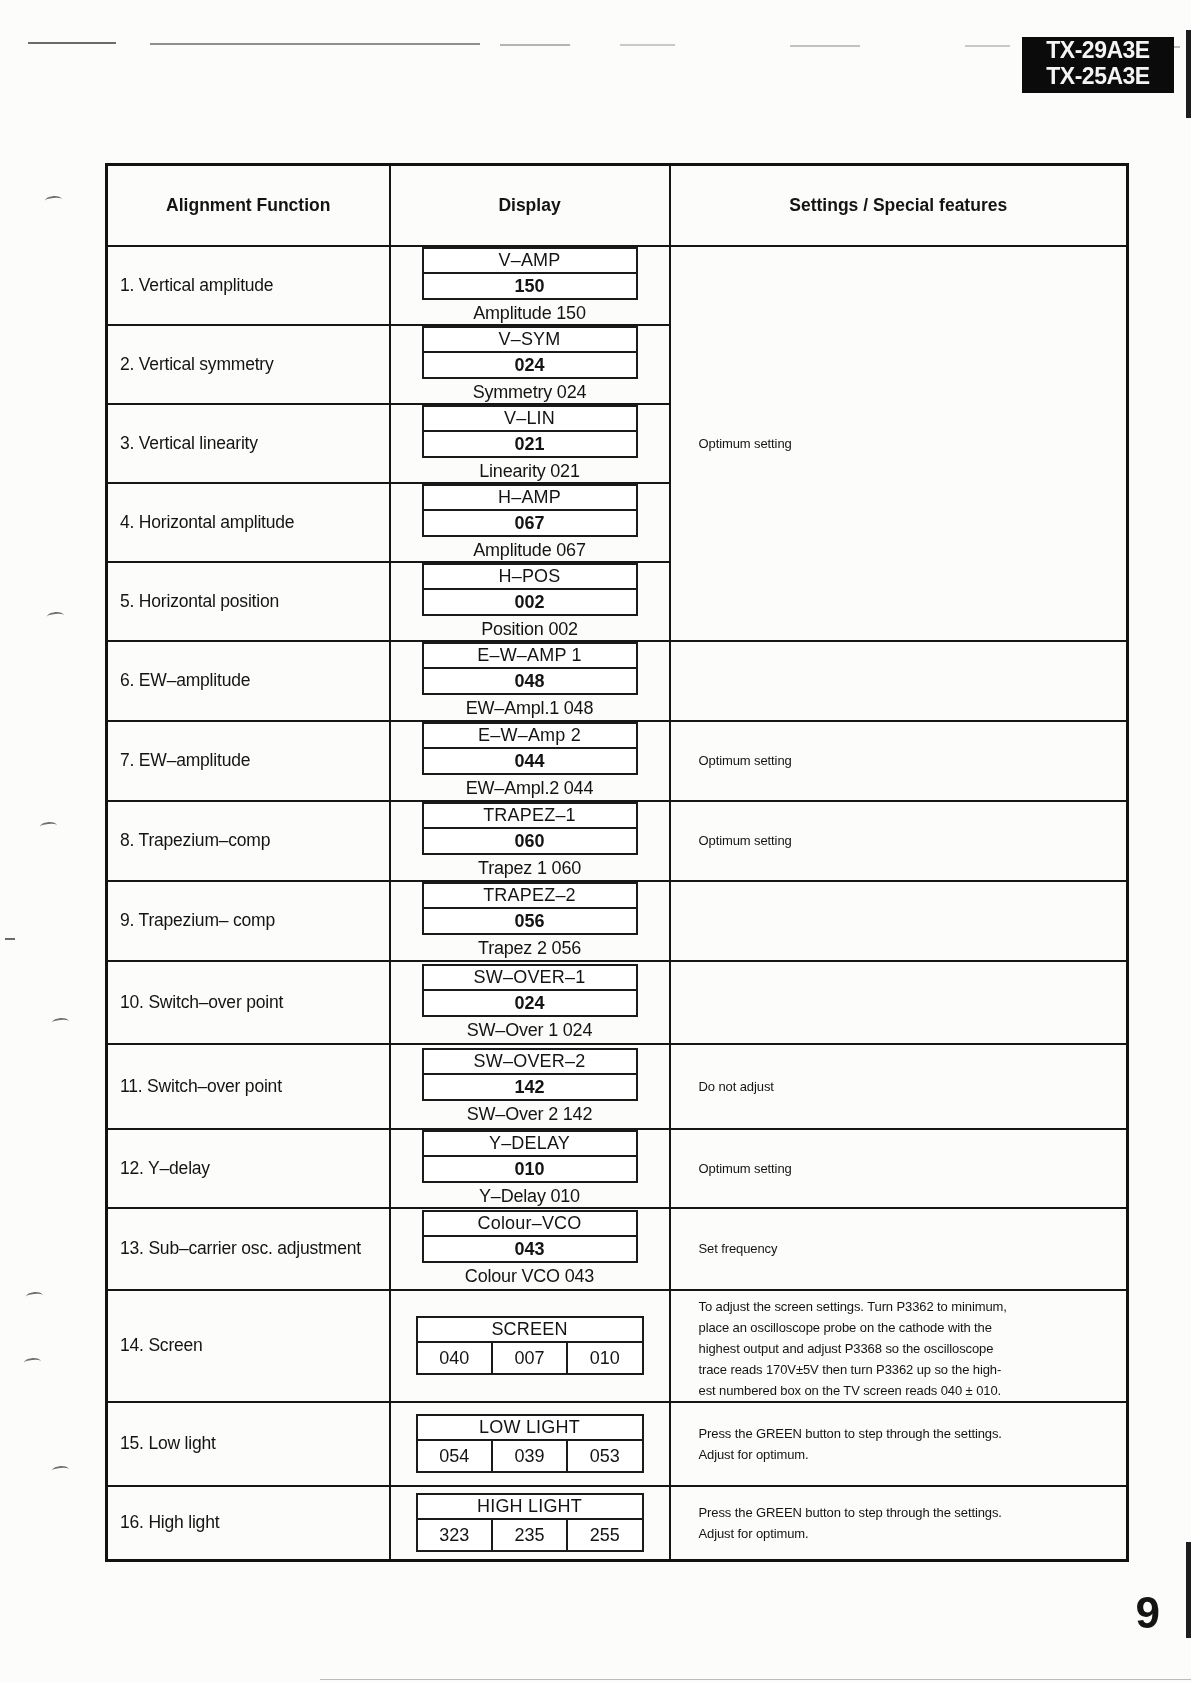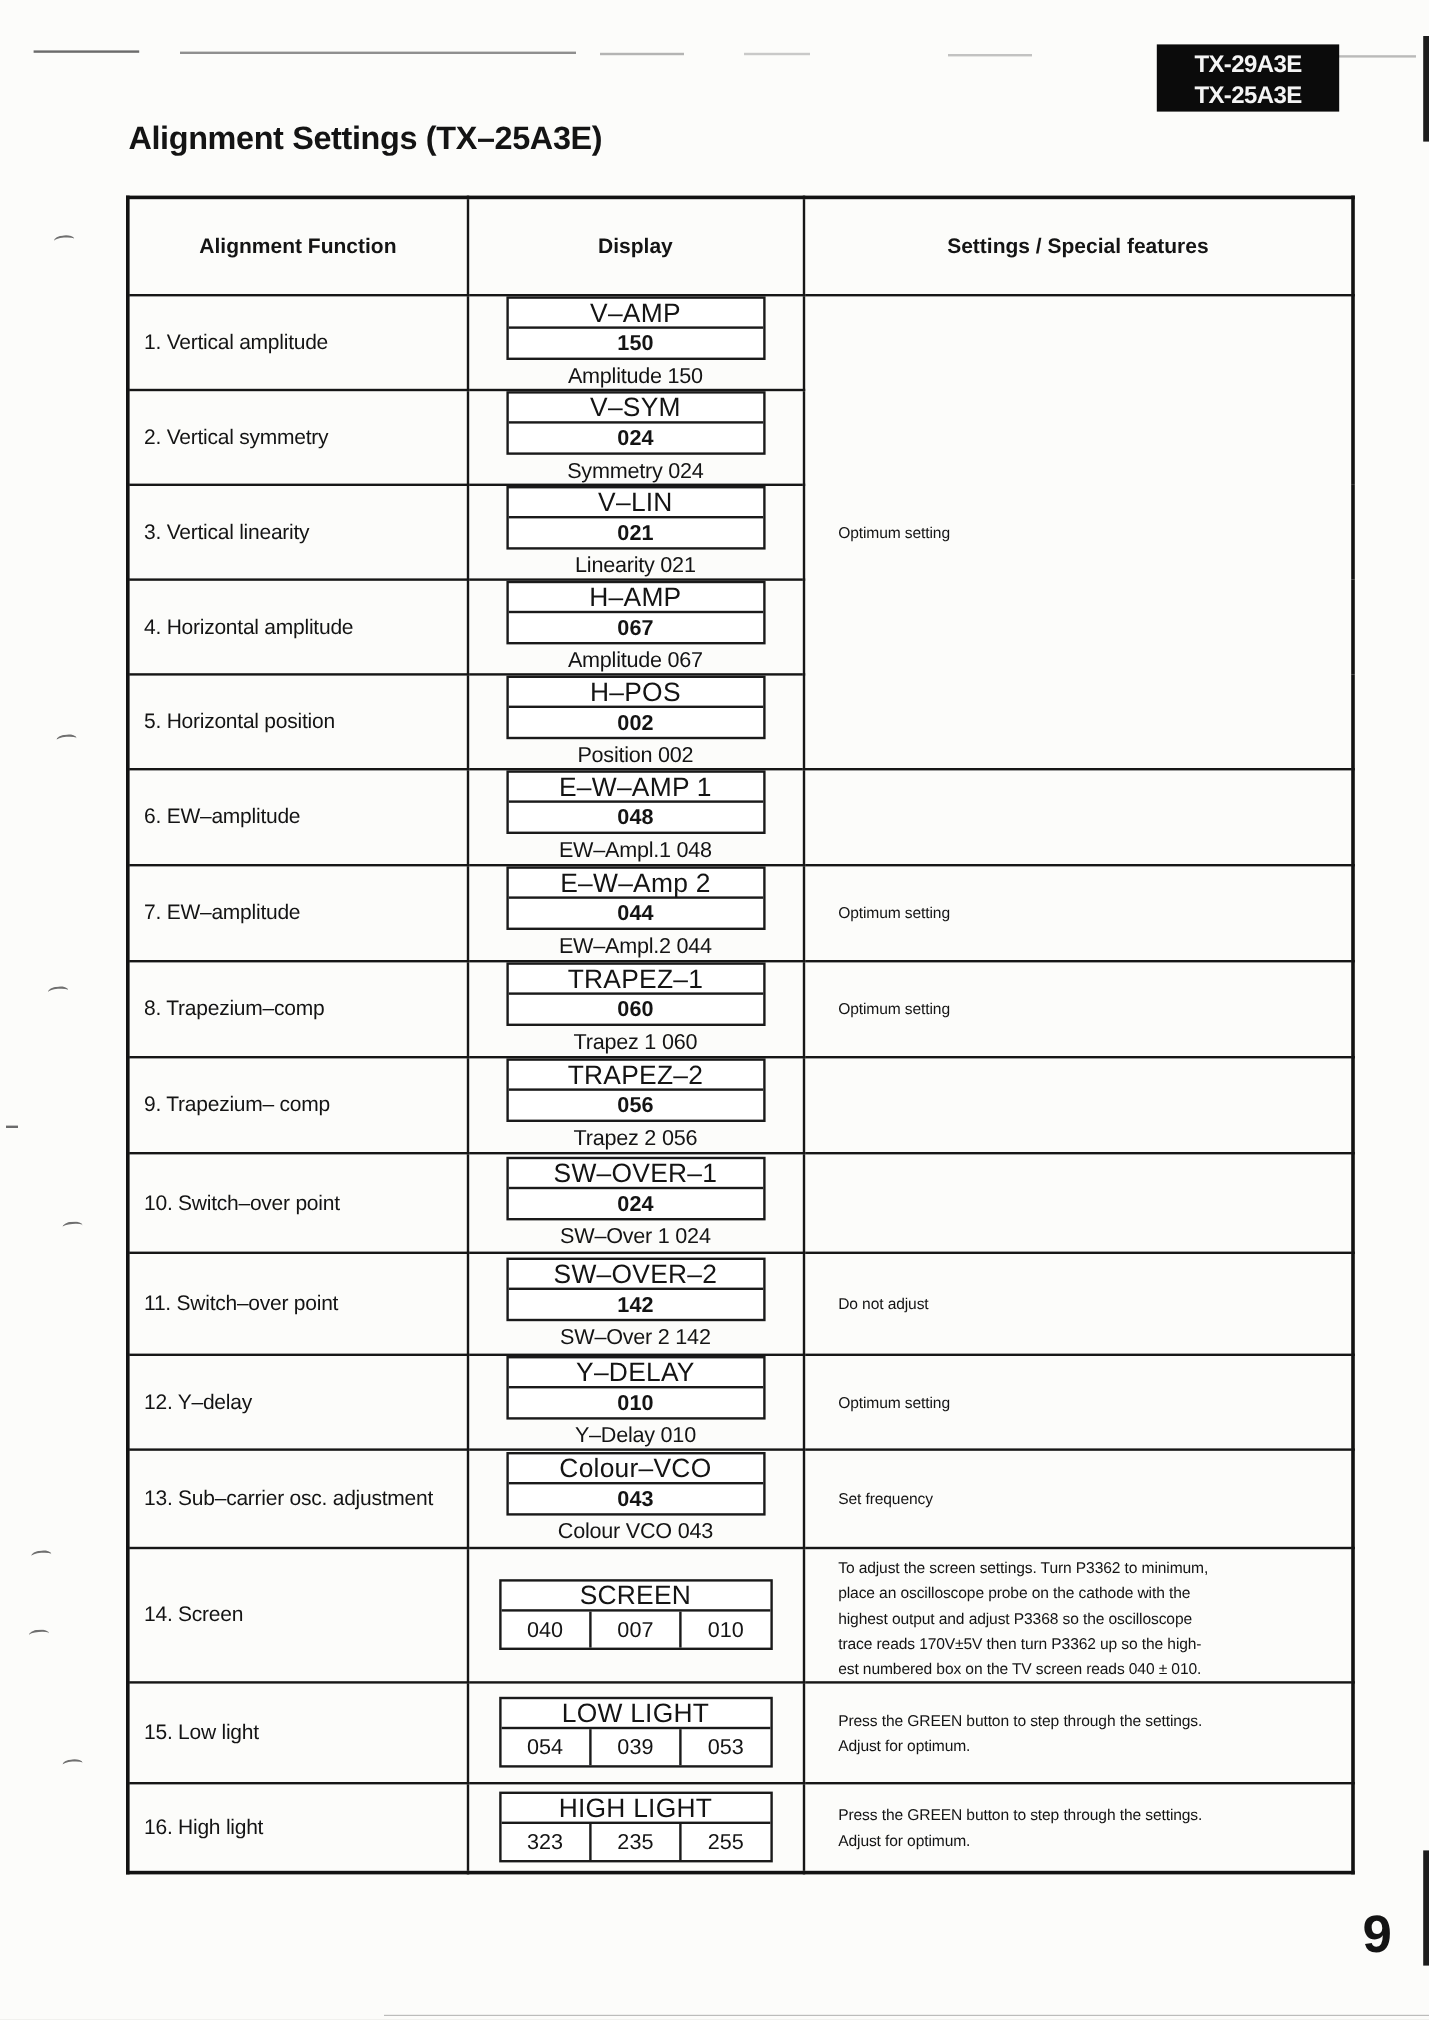--- a/index.html
+++ b/index.html
@@ -8,24 +8,24 @@
     width:1191px;height:1683px;
     margin:0 auto;
     background:#fcfcfa;
     font-family:"Liberation Sans","DejaVu Sans",sans-serif;
     color:#141414;
     overflow:hidden;
   }
 
   
   .model-badge{
-    position:absolute;left:964px;top:37px;width:152px;height:56px;
+    position:absolute;left:1022px;top:37px;width:152px;height:56px;
     background:#0b0b0b;color:#f4f4f4;
-    display:flex;flex-direction:column;justify-content:flex-end;align-items:center;
-    font-weight:bold;font-size:20px;line-height:26px;letter-spacing:-0.5px;
+    display:flex;flex-direction:column;justify-content:flex-start;align-items:center;
+    font-weight:bold;font-size:23px;line-height:26px;letter-spacing:-0.5px;
   }
 
   
   .doc-title{
     position:absolute;left:107px;top:100px;
     font-size:27px;font-weight:bold;letter-spacing:-0.3px;
   }
 
   
   .align-table{
@@ -58,21 +58,21 @@
   td.set.top{vertical-align:top;padding-top:5px;}
 
   
   .disp-box{
     width:212px;margin:0 auto;
     border:2px solid #1a1a1a;
     background:#fff;
   }
   .disp-label{
     border-bottom:2px solid #1a1a1a;
-    font-size:22px;line-height:23px;letter-spacing:0.2px;
+    font-size:18px;line-height:23px;letter-spacing:0.2px;
   }
   .disp-value{font-size:18px;line-height:24px;font-weight:bold;}
   .disp-caption{font-size:18px;line-height:22px;margin-top:2px;letter-spacing:-0.2px;}
   .disp-box.triple{width:224px;}
   .disp-values{display:flex;}
   .disp-values .dv{
     flex:1;font-size:18px;line-height:30px;
     border-right:2px solid #1a1a1a;
   }
   .disp-values .dv:last-child{border-right:none;}
@@ -115,21 +115,20 @@
   <div class="tilde" style="left:52px;top:1466px;"></div>
   <div class="sliver" style="left:1186px;top:30px;width:5px;height:88px;"></div>
   <div class="sliver" style="left:1186px;top:1542px;width:5px;height:96px;"></div>
   <div class="bottomline" style="left:320px;top:1679px;width:871px;"></div>
 
   <div class="model-badge">
     <div>TX-29A3E</div>
     <div>TX-25A3E</div>
   </div>
 
-  <div class="doc-title">Alignment Settings (TX–25A3E)</div>
 
   <table class="align-table">
     <colgroup>
         <col style="width:283px">
         <col style="width:280px">
         <col style="width:458px">
       </colgroup>
     <thead>
       <tr style="height:81px">
         <th>Alignment Function</th>

